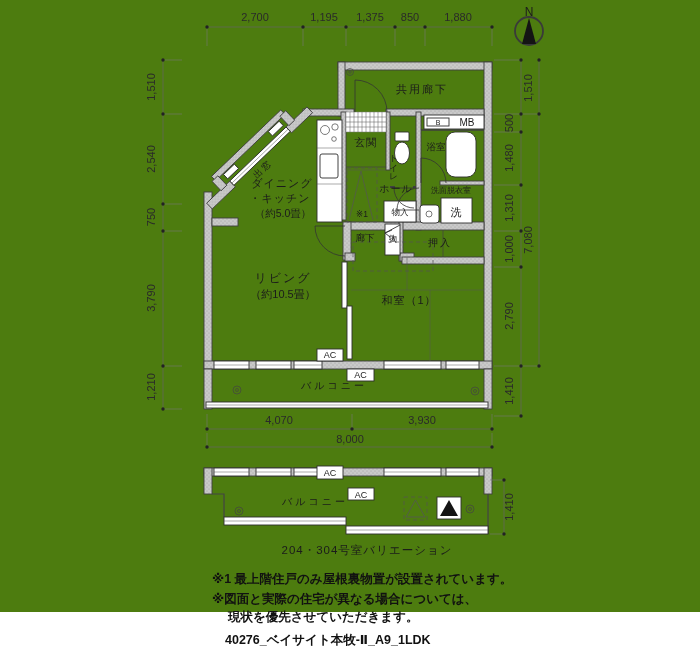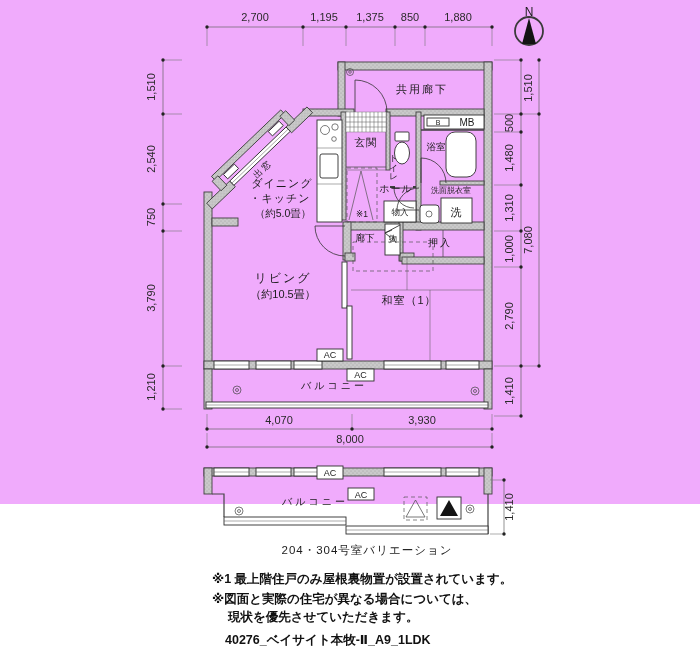--- a/index.html
+++ b/index.html
@@ -1,17 +1,17 @@
 <!DOCTYPE html>
 <html><head>
 <meta charset="utf-8">
 <style>
   html,body{margin:0;padding:0;background:#ffffff;width:700px;height:650px;overflow:hidden;
     font-family:"Liberation Sans","DejaVu Sans",sans-serif;}
-  #stage{position:relative;width:700px;height:504px;background:#f0abfc;}
+  #stage{position:relative;width:700px;height:612px;background:#4d7c0f;}
   svg{position:absolute;left:0;top:0;}
   text{fill:#1b1b1b;font-family:"Liberation Sans","DejaVu Sans",sans-serif;}
   .dimtxt{font-size:11px;fill:#2a2a2a;}
   .dimline{stroke:#666;stroke-width:0.7;}
   .tick{stroke:#777;stroke-width:0.6;}
   .dot{fill:#222;}
   .room{fill:#1b1b1b;}
   .thin{stroke:#444;stroke-width:0.7;fill:none;}
   .arc{stroke:#333;stroke-width:0.8;fill:none;}
   .fix{stroke:#2e2e2e;stroke-width:0.9;fill:#ffffff;}

